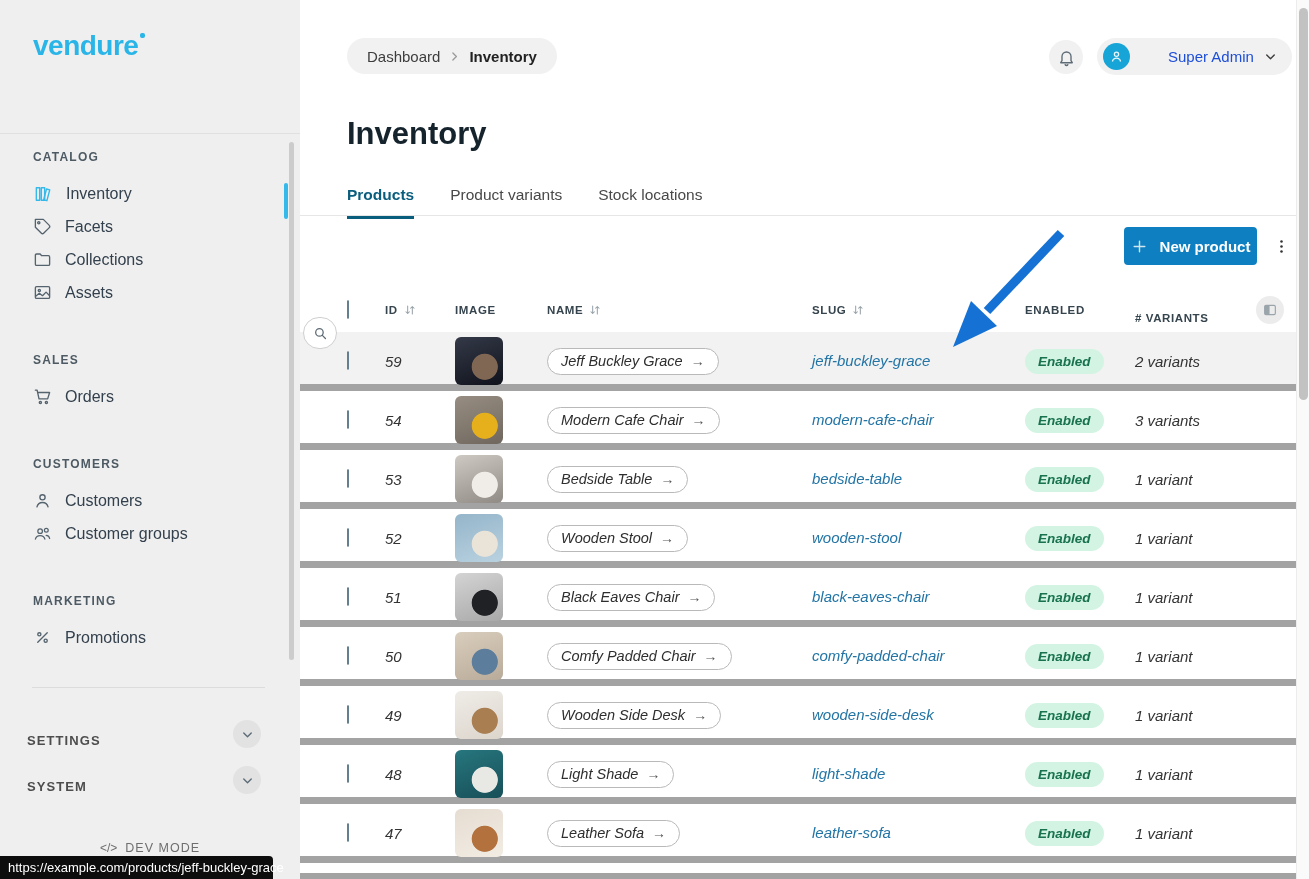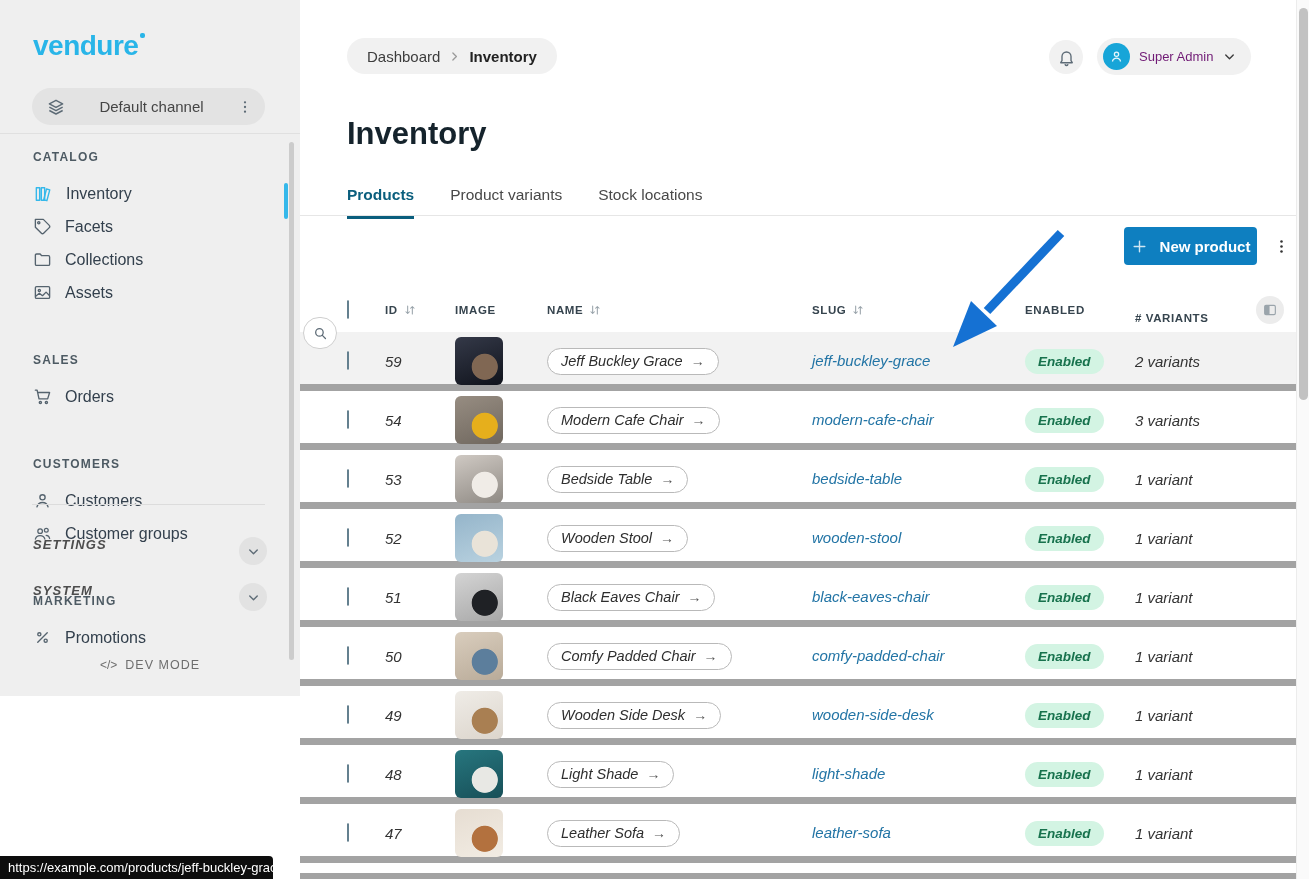--- a/index.html
+++ b/index.html
@@ -1,21 +1,21 @@
 <!DOCTYPE html>
 <html style="--logo: #29b5e8; --accent: #35b8ea; --primary-btn: #0e7fc0; --link: #2274a5; --tab-active: #0a5e7d; --badge-bg: #d3f4e3; --badge-text: #17724d; --avatar: #17a5d8; --arrow: #1571d3;"><head>
 <meta charset="utf-8">
 <style>
   * { margin:0; padding:0; box-sizing:border-box; }
   html,body { width:1309px; height:879px; overflow:hidden;
     font-family:"Liberation Sans", sans-serif; background:#fff; }
   .app { position:relative; width:1309px; height:879px; }
 
   
-  .sidebar { position:absolute; left:0; top:0; width:300px; height:696px;
+  .sidebar { position:absolute; left:0; top:0; width:300px; height:879px;
     background:#efefef; }
   .logo { position:absolute; left:33px; top:30px; font-size:28px; font-weight:700;
     letter-spacing:-0.5px; color:var(--logo,#29b5e8); }
   .logo .tm { display:inline-block; width:5px; height:5px; border-radius:2px;
     background:var(--logo,#29b5e8); vertical-align:top; margin:3px 0 0 2px; }
   .channel-pill { position:absolute; left:32px; top:88px; width:233px; height:37px;
     background:#e3e3e3; border-radius:19px; display:flex; align-items:center;
     padding:0 12px 0 14px; color:#4c4c4c; }
   .channel-pill .label { flex:1; text-align:center; font-size:15px; color:#454545; }
   .icn { display:inline-flex; align-items:center; justify-content:center; color:#5d6b76; }
@@ -31,22 +31,22 @@
   .nav-item .icn { color:#55636e; }
   .nav-item.active .icn { color:var(--accent,#35b8ea); }
   .active-bar { position:absolute; right:12px; top:183px; width:4px; height:36px;
     background:var(--accent,#35b8ea); border-radius:2px; }
   .side-scrollbar { position:absolute; left:289px; top:142px; width:5px; height:518px;
     background:#cccccc; border-radius:3px; }
 
   .side-bottom { position:absolute; left:0; bottom:0; width:300px; height:192px; }
   .side-divider { position:absolute; left:32px; top:0; width:233px; height:1px;
     background:#dcdcdc; }
-  .collapse-row { position:absolute; left:33px; width:234px; height:28px;
-    display:flex; align-items:flex-start; justify-content:space-between;font-style:italic; }
+  .collapse-row { position:absolute; left:27px; width:234px; height:28px;
+    display:flex; align-items:flex-end; justify-content:space-between; }
   .collapse-row .clabel { font-size:13px; font-weight:700; letter-spacing:1.1px; color:#4d4d4d; }
   .collapse-btn { width:28px; height:28px; border-radius:50%; background:#e2e2e2;
     display:flex; align-items:center; justify-content:center; color:#555; cursor:pointer; }
   .devmode { position:absolute; left:0; bottom:24px; width:300px; text-align:center;
     font-size:12.5px; letter-spacing:1px; color:#6e6e6e; display:flex;
     align-items:center; justify-content:center; gap:8px; }
   .devmode .code { font-size:12px; letter-spacing:0; color:#6e6e6e; }
 
   
   .main { position:absolute; left:300px; top:0; width:1009px; height:879px; background:#fff; }
@@ -56,21 +56,21 @@
   .breadcrumb .crumb-last { font-weight:700; color:#222; }
   .breadcrumb .icn { color:#9a9a9a; }
   .bell-btn { position:absolute; left:749px; top:40px; width:34px; height:34px;
     border-radius:50%; background:#f1f1f1; display:flex; align-items:center;
     justify-content:center; color:#4a4a4a; cursor:pointer; }
   .user-pill { position:absolute; left:797px; top:38px; height:37px; background:#f1f1f1;
     border-radius:19px; display:flex; align-items:center; gap:9px; padding:0 14px 0 6px;
     cursor:pointer; }
   .avatar { width:27px; height:27px; border-radius:50%; background:var(--avatar,#17a5d8);
     display:flex; align-items:center; justify-content:center; color:#eaf7fc; }
-  .user-pill .uname { font-size:13px; color:#701a75; }
+  .user-pill .uname { font-size:15px; color:#1d4ed8;margin-left:29px; }
   .user-pill .icn { color:#3c3c3c; }
 
   .page-title { position:absolute; left:47px; top:116px; font-size:31px; font-weight:700;
     color:#15232c; }
   .tabs { position:absolute; left:47px; top:186px; display:flex; gap:36px; }
   .tab { font-size:15.5px; color:#484848; padding-bottom:12px; cursor:pointer; }
   .tab.active { color:var(--tab-active,#0a5e7d); font-weight:600;
     border-bottom:3px solid var(--tab-active,#0a5e7d); }
   .tabs-line { position:absolute; left:0; top:215px; width:996px; height:1px; background:#e6e6e6; }
 
@@ -129,37 +129,20 @@
     border-top-right-radius:4px; z-index:70; white-space:nowrap; }
 </style>
 </head>
 <body>
 
 <div class="app">
 
   <div class="sidebar">
     <div class="logo"><span>vendure</span><span class="tm"></span></div>
 
-    <div class="channel-pill">
-      <span class="icn">
-        <svg width="20" height="20" viewBox="0 0 24 24" fill="none" stroke="currentColor" stroke-width="1.7" stroke-linejoin="round">
-            <path d="m12 4 8 4.2-8 4.2-8-4.2z"></path>
-            <path d="m4 12.2 8 4.2 8-4.2"></path>
-            <path d="m4 16.2 8 4.2 8-4.2"></path>
-          </svg>
-      </span>
-      <span class="label">Default channel</span>
-      <span class="icn">
-        <svg width="16" height="16" viewBox="0 0 24 24" fill="currentColor">
-            <circle cx="12" cy="5" r="1.7"></circle>
-            <circle cx="12" cy="12" r="1.7"></circle>
-            <circle cx="12" cy="19" r="1.7"></circle>
-          </svg>
-      </span>
-    </div>
 
     <div class="nav-scroll" id="nav-sections">
         <div class="nav-section">
           <div class="nav-title">CATALOG</div>
           <div class="nav-item active">
             <span class="icn">
               <svg width="20" height="20" viewBox="0 0 24 24" fill="none" stroke="currentColor" stroke-width="1.7" stroke-linejoin="round">
                 <path d="M4 4.5h4v15H4zM10 4.5h4v15h-4z"></path>
                 <path d="m16.2 6 3.9 1-3.4 13-3.9-1z"></path>
               </svg>

